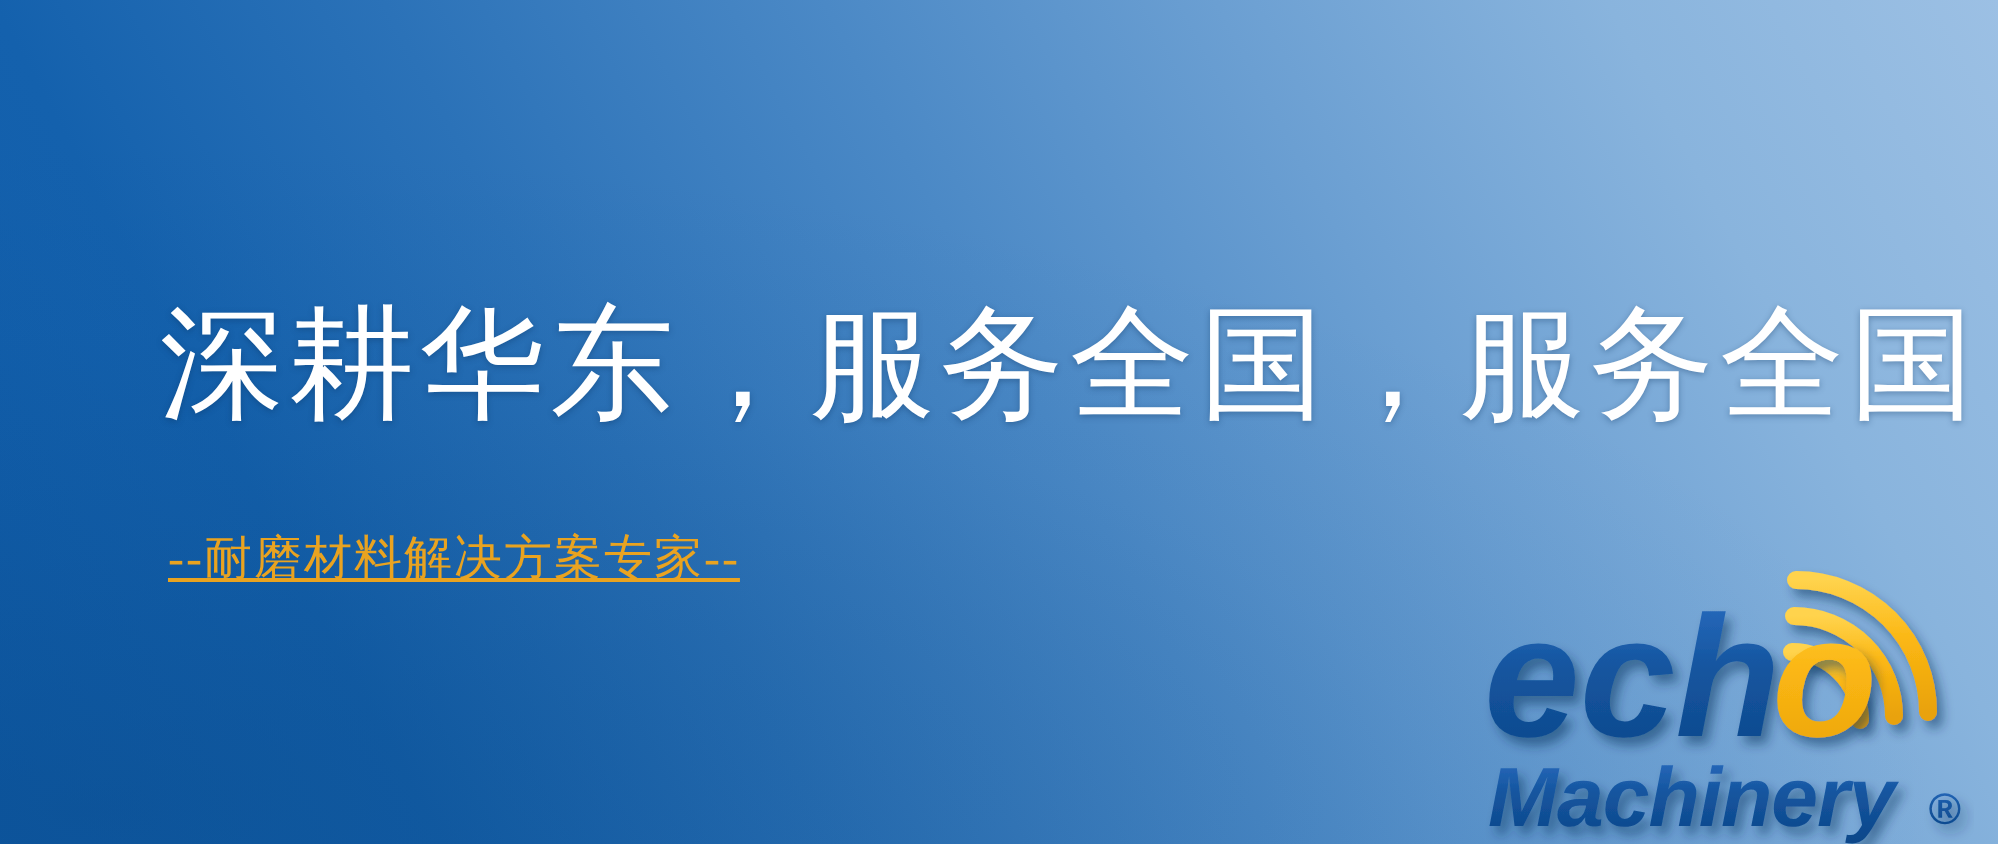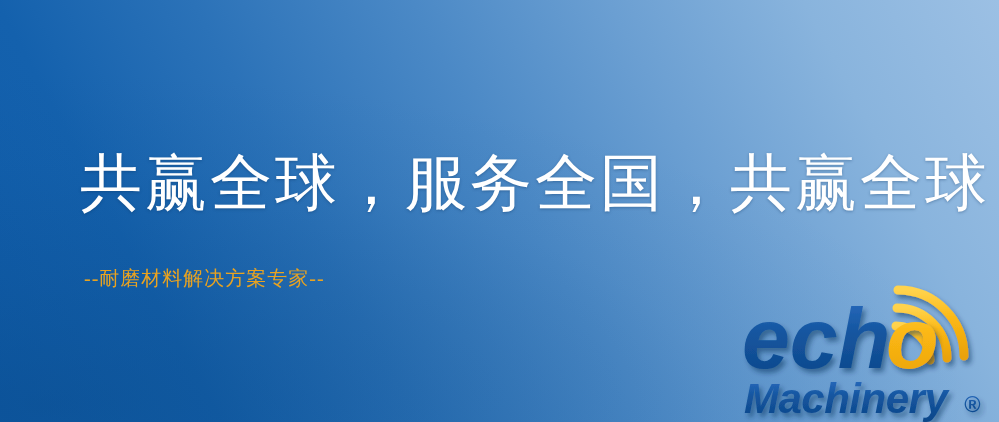--- a/index.html
+++ b/index.html
@@ -51,26 +51,27 @@
     white-space: nowrap;
     text-shadow: 0 1px 3px rgba(10,45,90,0.35);
     z-index: 3;
   }
 
   .subtitle {
     position: absolute;
     left: 84px;
     top: 268px;
     font-family: "Liberation Serif", "DejaVu Serif", serif;
-    font-size: 20px;
+    font-size: 24px;
     line-height: 1;
     letter-spacing: 1px;
     color: #E9A320;
     white-space: nowrap;
     z-index: 3;
+    text-decoration: underline;
   }
 
   
   .logo {
     position: absolute;
     left: 742px;
     top: 296px;
     width: 257px;
     height: 126px;
     z-index: 4;
@@ -85,21 +86,21 @@
   .logo-word {
     font-family: "Liberation Sans", sans-serif;
     font-weight: bold;
   }
 </style>
 </head>
 <body>
 
 <div class="banner">
 
-  <div class="headline">共赢全球，服务全国，共赢全球</div>
+  <div class="headline">深耕华东，服务全国，服务全国</div>
 
   <div class="subtitle">--耐磨材料解决方案专家--</div>
 
   <div class="logo">
     <svg viewBox="0 0 257 126" xmlns="http://www.w3.org/2000/svg" aria-hidden="true">
       <defs>
         <linearGradient id="blueGrad" x1="0" y1="0" x2="0" y2="1">
           <stop offset="0%" stop-color="#2d6fc4"></stop>
           <stop offset="45%" stop-color="#14559f"></stop>
           <stop offset="100%" stop-color="#0d4689"></stop>

